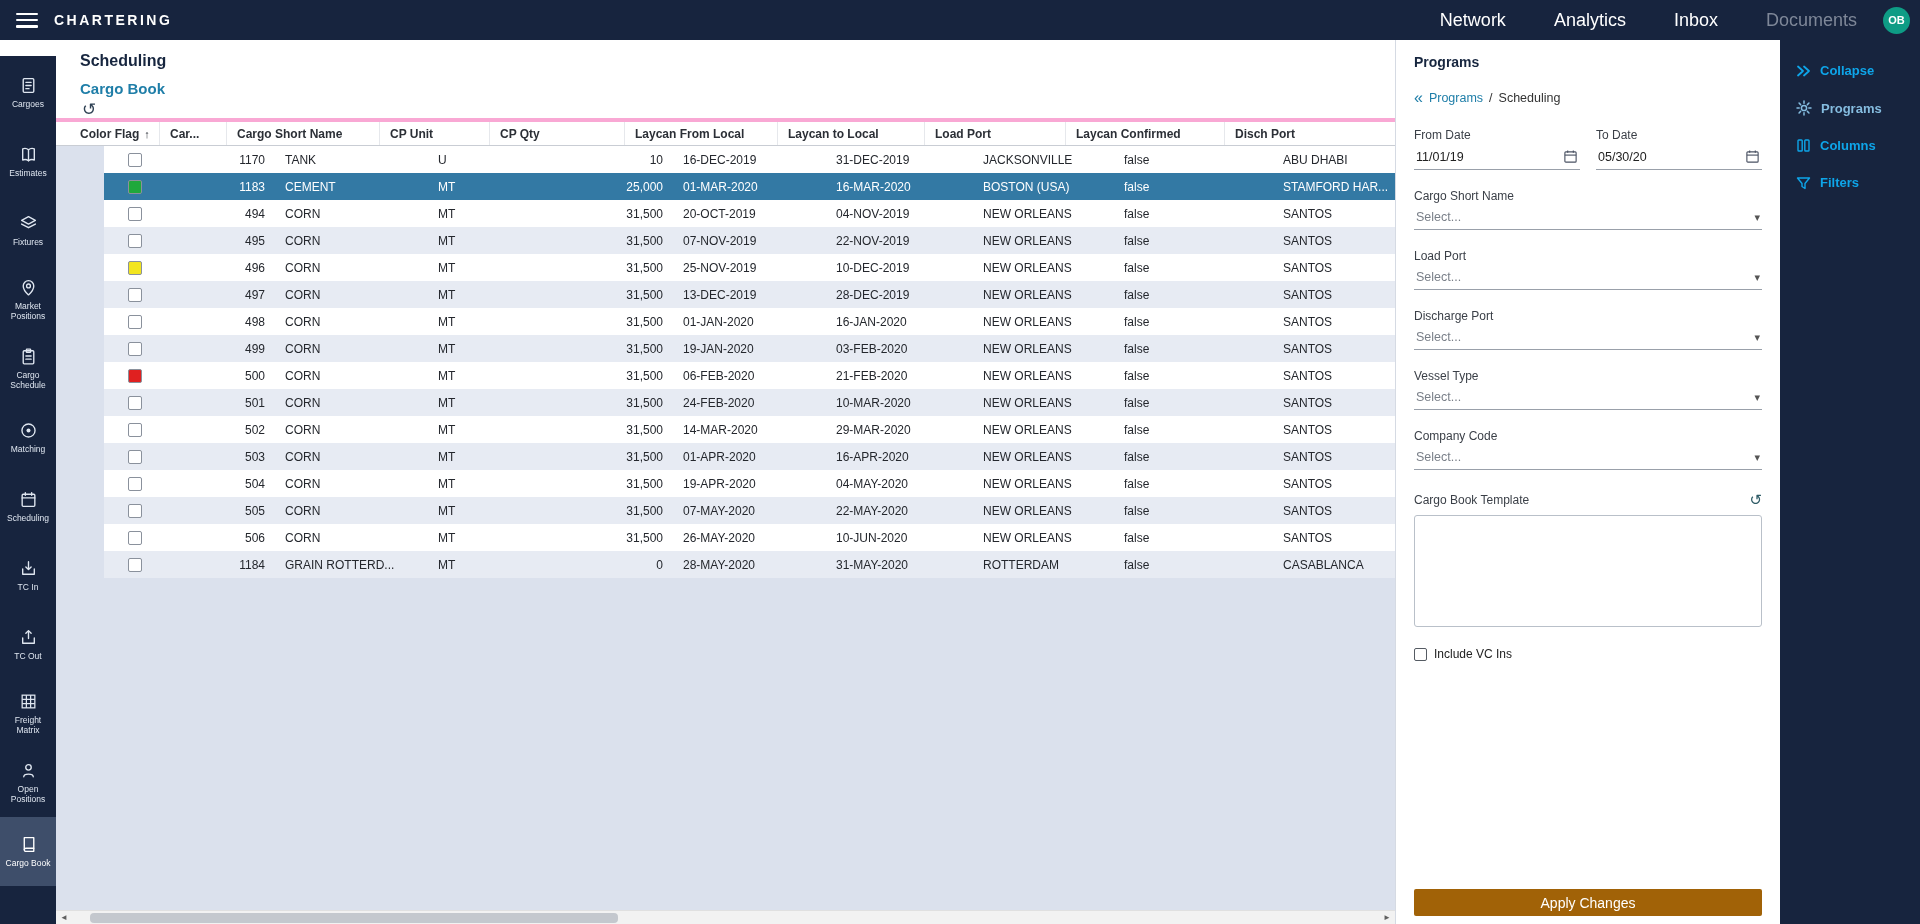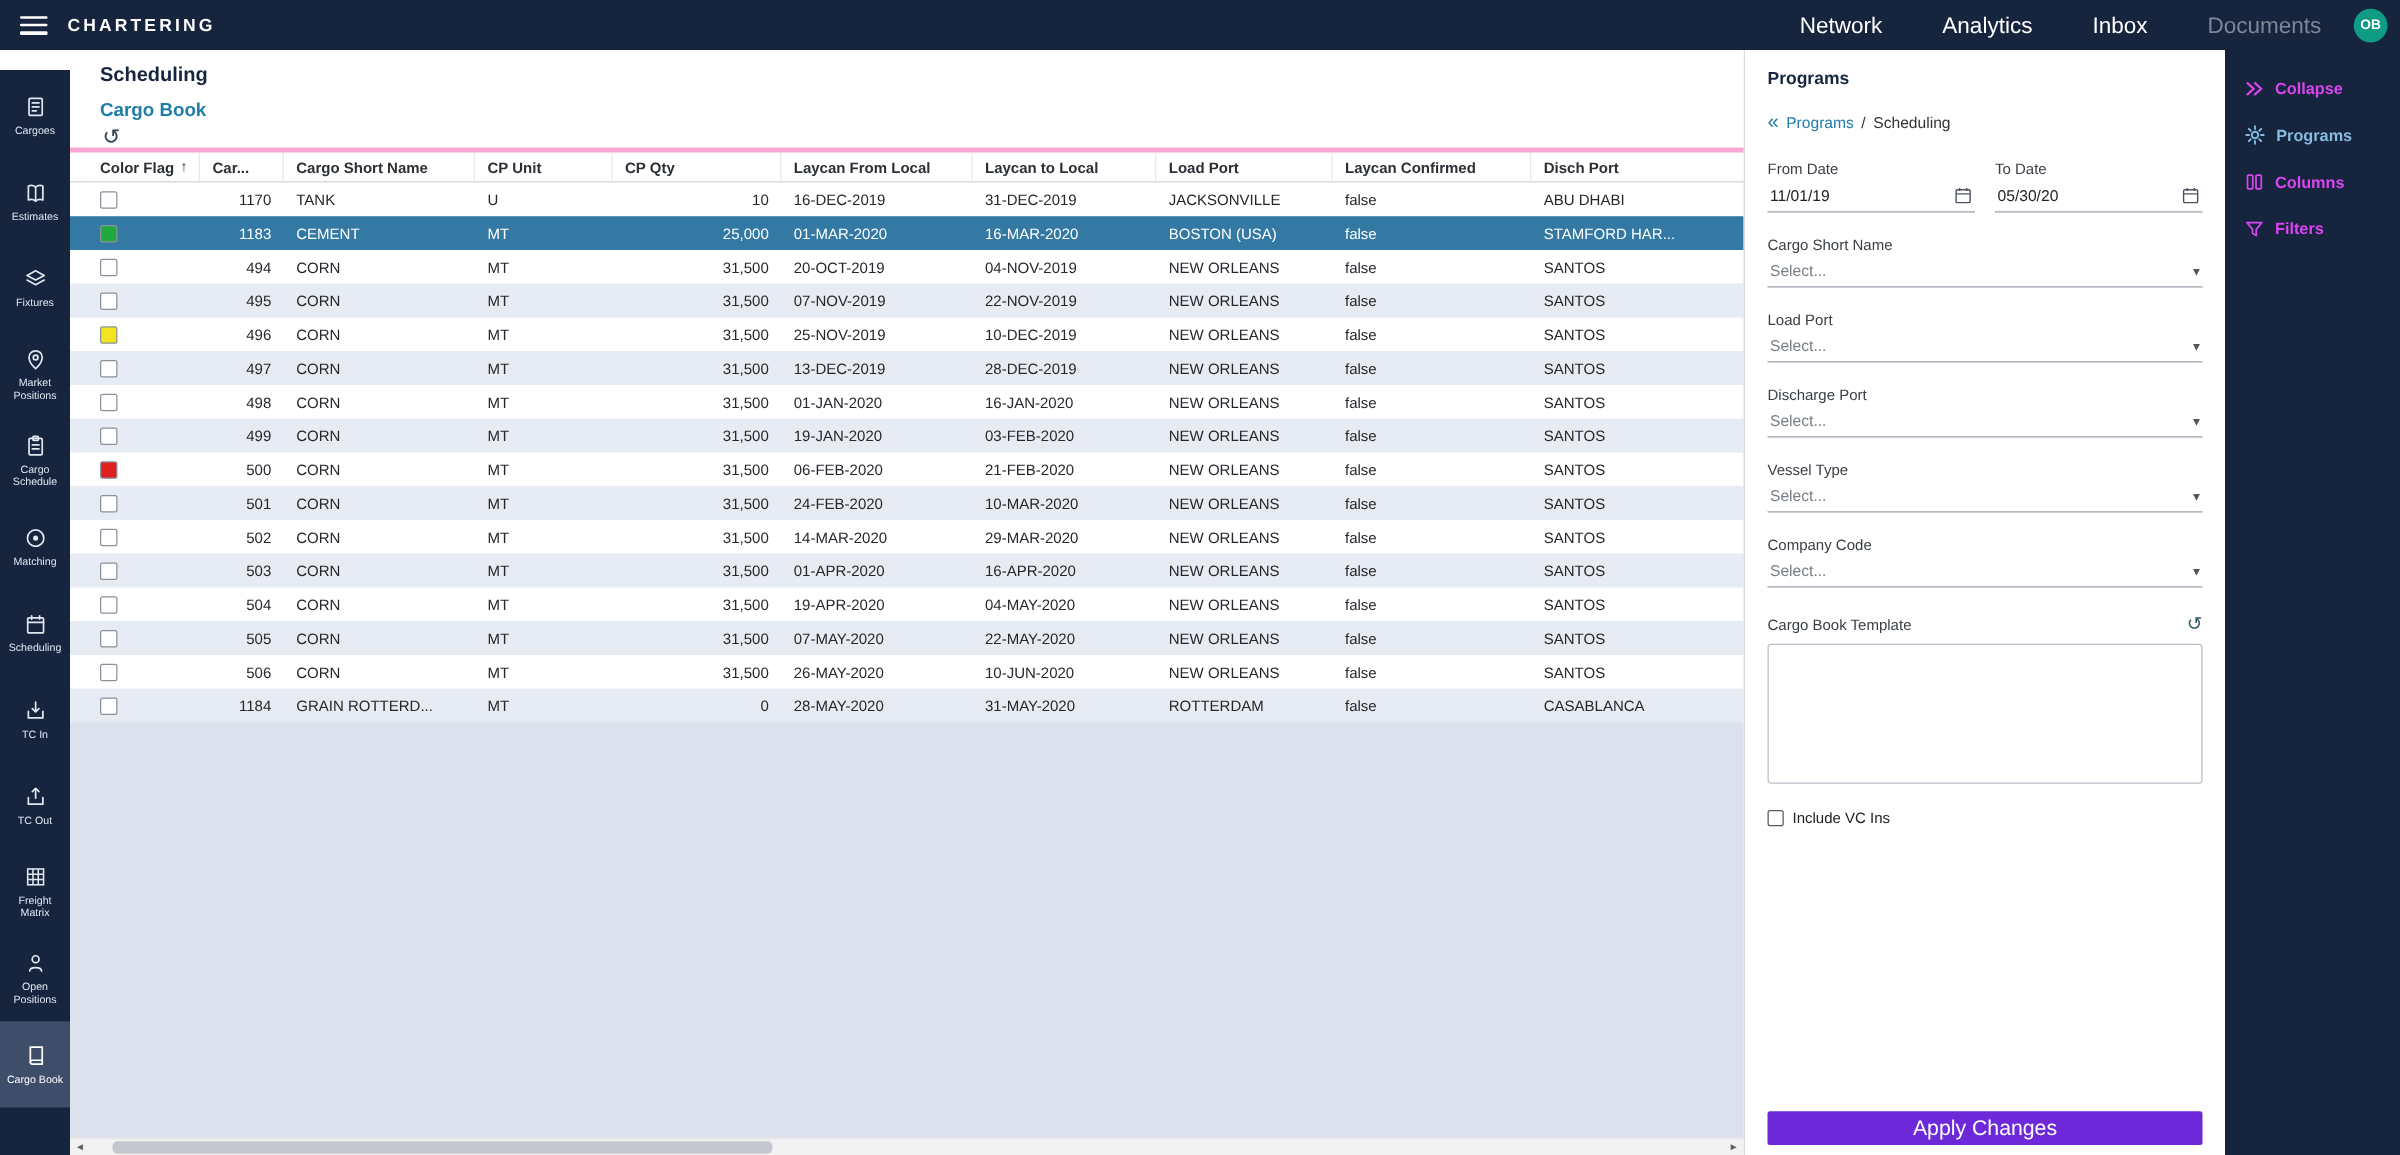--- a/index.html
+++ b/index.html
@@ -34,21 +34,21 @@
   .section-title { font-size:15px; font-weight:bold; color:#1F7EA8; margin:10px 0 0 24px; }
   .undo-main { margin:4px 0 0 26px; font-size:17px; color:#2E4053; width:22px; cursor:pointer; line-height:1; }
   .add-view { font-size:11px; font-weight:bold; letter-spacing:.4px; color:#46566C;
               margin:14px 0 10px 25px; cursor:pointer; }
 
   .thead { display:flex; height:28px; border-top:4px solid #f9a8d4; border-bottom:1px solid #C9CDD4; background:#fff; }
   .th { font-size:12px; font-weight:bold; color:#2B2F36; display:flex; align-items:center;
         padding:0 10px; border-right:1px solid #E6E8EC; white-space:nowrap; overflow:hidden; cursor:pointer; }
   .sort-arrow { margin-left:5px; font-size:11px; }
   .tbody { flex:1; background:#DBE1ED; overflow:hidden; }
-  .trow { display:flex; height:27px; background:#fff; cursor:pointer; }
+  .trow { display:flex; height:27px; background:#fff; cursor:pointer;margin-left:48px; }
   .trow:nth-child(even) { background:#E7EBF3; }
   .trow.selected { background:#3379A4; }
   .td { font-size:12px; color:#24272D; display:flex; align-items:center; padding:0 10px;
         white-space:nowrap; overflow:hidden; }
   .trow.selected .td { color:#fff; }
   .num { justify-content:flex-end; }
   .c0{width:104px; padding-left:24px;} .c1{width:67px;} .c2{width:153px;} .c3{width:110px;}
   .c4{width:135px;} .c5{width:153px;} .c6{width:147px;} .c7{width:141px;}
   .c8{width:159px;} .c9{flex:1; border-right:none;}
   .flag { width:14px; height:14px; border:1px solid #8A919C; border-radius:2px; background:#fff;
@@ -77,27 +77,27 @@
   .sel-field { margin-top:19px; }
   .sel-text { color:#797F88; }
   .caret { color:#555; font-size:11px; }
   .tmpl-head { display:flex; align-items:center; justify-content:space-between; margin-top:22px; }
   .undo-small { font-size:15px; color:#2E5B66; cursor:pointer; line-height:1; }
   .tmpl-box { margin-top:8px; height:112px; width:100%; border:1px solid #B9C0C9; border-radius:3px;
               resize:none; font-family:inherit; font-size:12px; padding:6px; }
   .vc-row { display:flex; align-items:flex-end; gap:7px; margin-top:20px; font-size:12px; color:#222; }
   .cb { width:13px; height:13px; border:1px solid #555B63; border-radius:2px; background:#fff; cursor:pointer; }
   .spacer { flex:1; }
-  .apply-btn { height:27px; width:100%; background:#6d28d9; color:#fff; font-size:17px; border:none;
+  .apply-btn { height:27px; width:100%; background:#a16207; color:#fff; font-size:14px; border:none;
                border-radius:2px; margin-bottom:8px; cursor:pointer; font-family:inherit; }
 
   
   .rtoolbar { position:absolute; top:40px; left:1780px; width:140px; height:884px; background:#17243E;
               padding-top:12px; }
-  .rt-item { display:flex; align-items:center; gap:9px; padding:11px 8px 11px 16px; color:#d946ef;
+  .rt-item { display:flex; align-items:center; gap:9px; padding:11px 8px 11px 16px; color:#0ea5e9;
              font-size:13px; font-weight:bold; cursor:pointer; }
   .rt-item.active { color:#85BCDF; }
   svg.ic { flex:0 0 auto; display:block; }
 </style>
 </head>
 <body>
 
 <div class="topbar">
   <div class="hamburger">
       <span></span>

